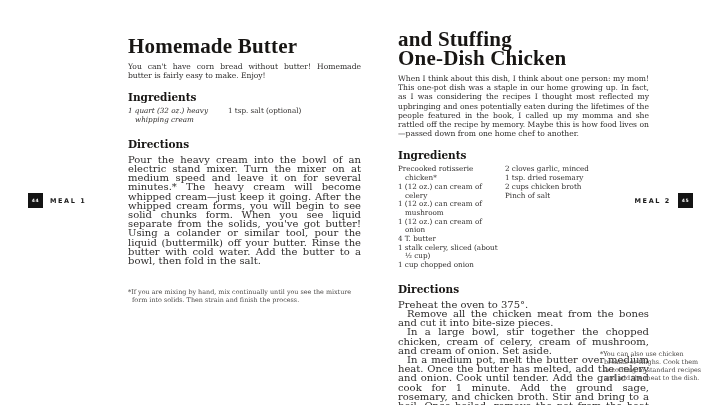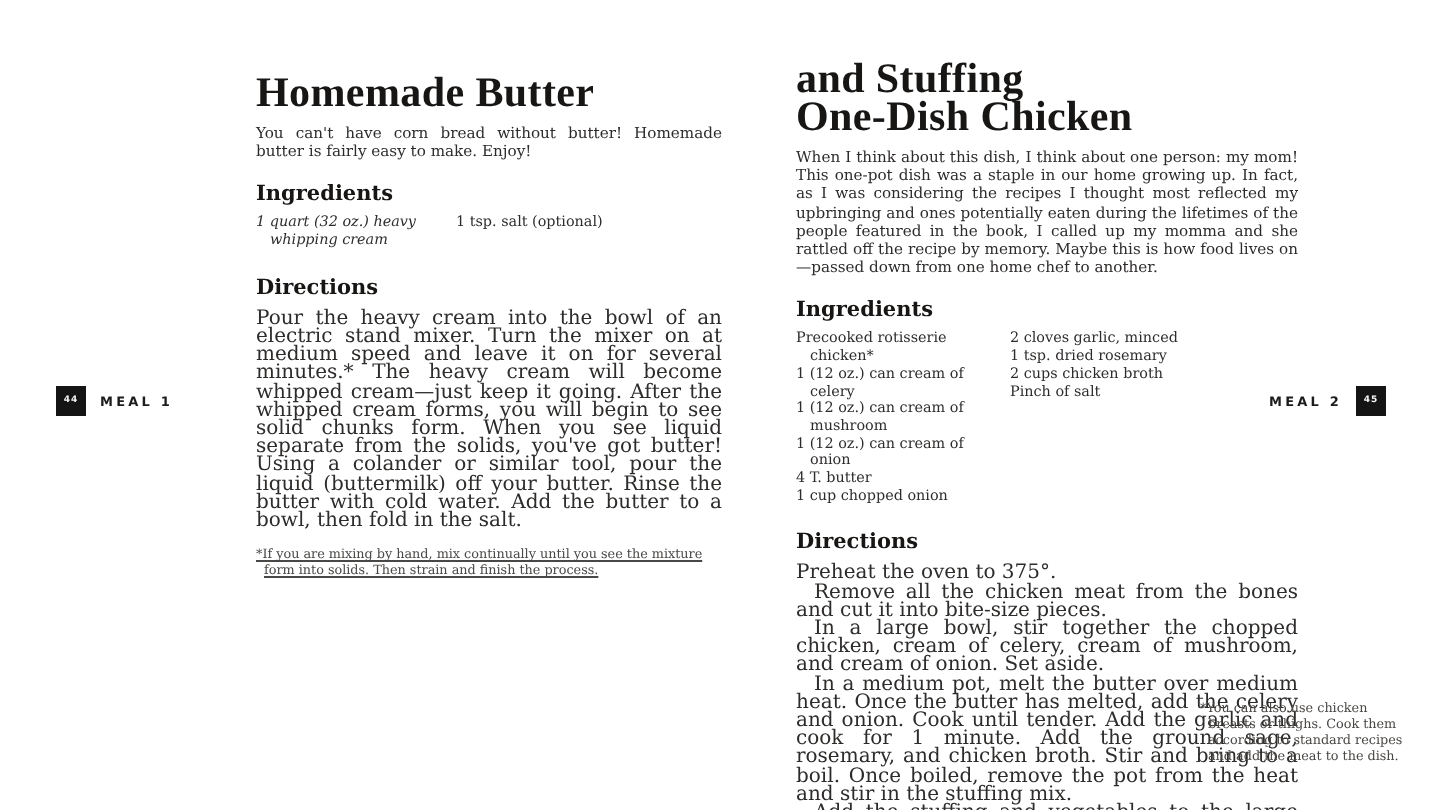--- a/index.html
+++ b/index.html
@@ -50,28 +50,27 @@
 
   .directions-body { margin-top:5px; }
   .dir-para {
     font-size:10px;
     line-height:9.2px;
     text-align:justify;
   }
   .dir-para.indent { text-indent:9px; }
 
   .footnote {
-    margin-top:8px;
+    margin-top:23px;
     width:226px;
     font-size:6.4px;
     line-height:8px;
     color:#4a4846;
     padding-left:4px;
     text-indent:-4px;
-    text-decoration:underline;
   }
   .sidenote {
     position:absolute;
     left:600px; top:350px; width:107px;
     font-size:6.4px;
     line-height:8px;
     color:#4a4846;
     padding-left:4px;
     text-indent:-4px;
   }
@@ -143,20 +142,21 @@
   <div class="intro">When I think about this dish, I think about one person: my mom! This one-pot dish was a staple in our home growing up. In fact, as I was considering the recipes I thought most reflected my upbringing and ones potentially eaten during the lifetimes of the people featured in the book, I called up my momma and she rattled off the recipe by memory. Maybe this is how food lives on—passed down from one home chef to another.</div>
 
   <div class="section-heading heading-ingredients">Ingredients</div>
   <div class="ing-cols">
     <div class="ing-col-1">
       <div class="ing-item">Precooked rotisserie chicken*</div>
       <div class="ing-item">1 (12 oz.) can cream of celery</div>
       <div class="ing-item">1 (12 oz.) can cream of mushroom</div>
       <div class="ing-item">1 (12 oz.) can cream of onion</div>
       <div class="ing-item">4 T. butter</div>
+      <div class="ing-item">1 stalk celery, sliced (about ½ cup)</div>
       <div class="ing-item">1 cup chopped onion</div>
     </div>
     <div class="ing-col-2">
       <div class="ing-item">2 cloves garlic, minced</div>
       <div class="ing-item">1 tsp. dried rosemary</div>
       <div class="ing-item">2 cups chicken broth</div>
       <div class="ing-item">Pinch of salt</div>
     </div>
   </div>
 

